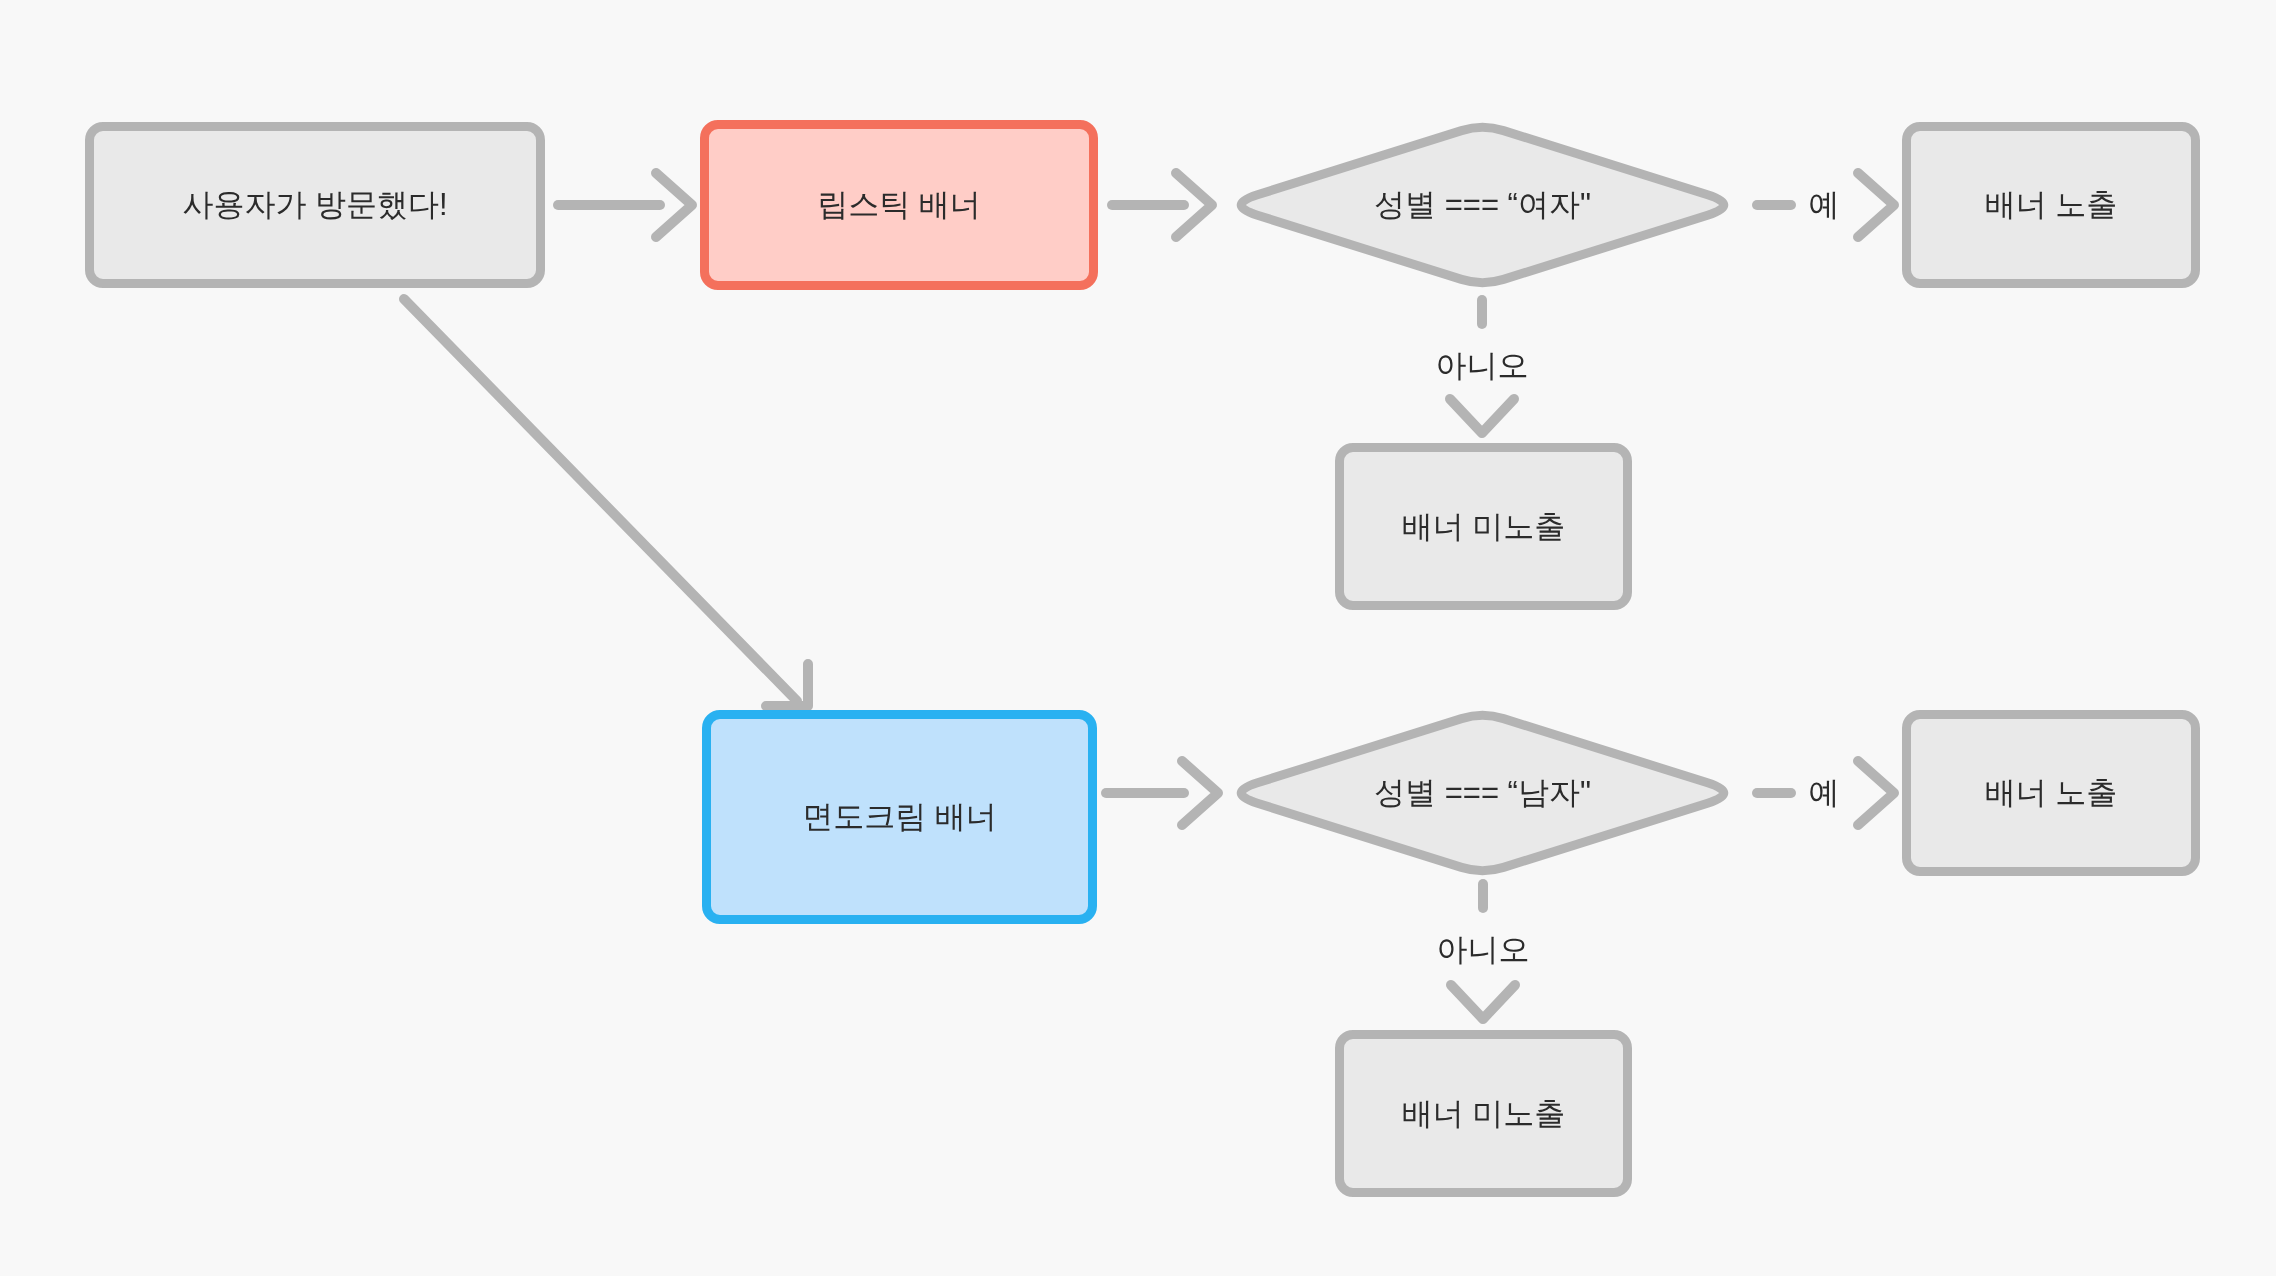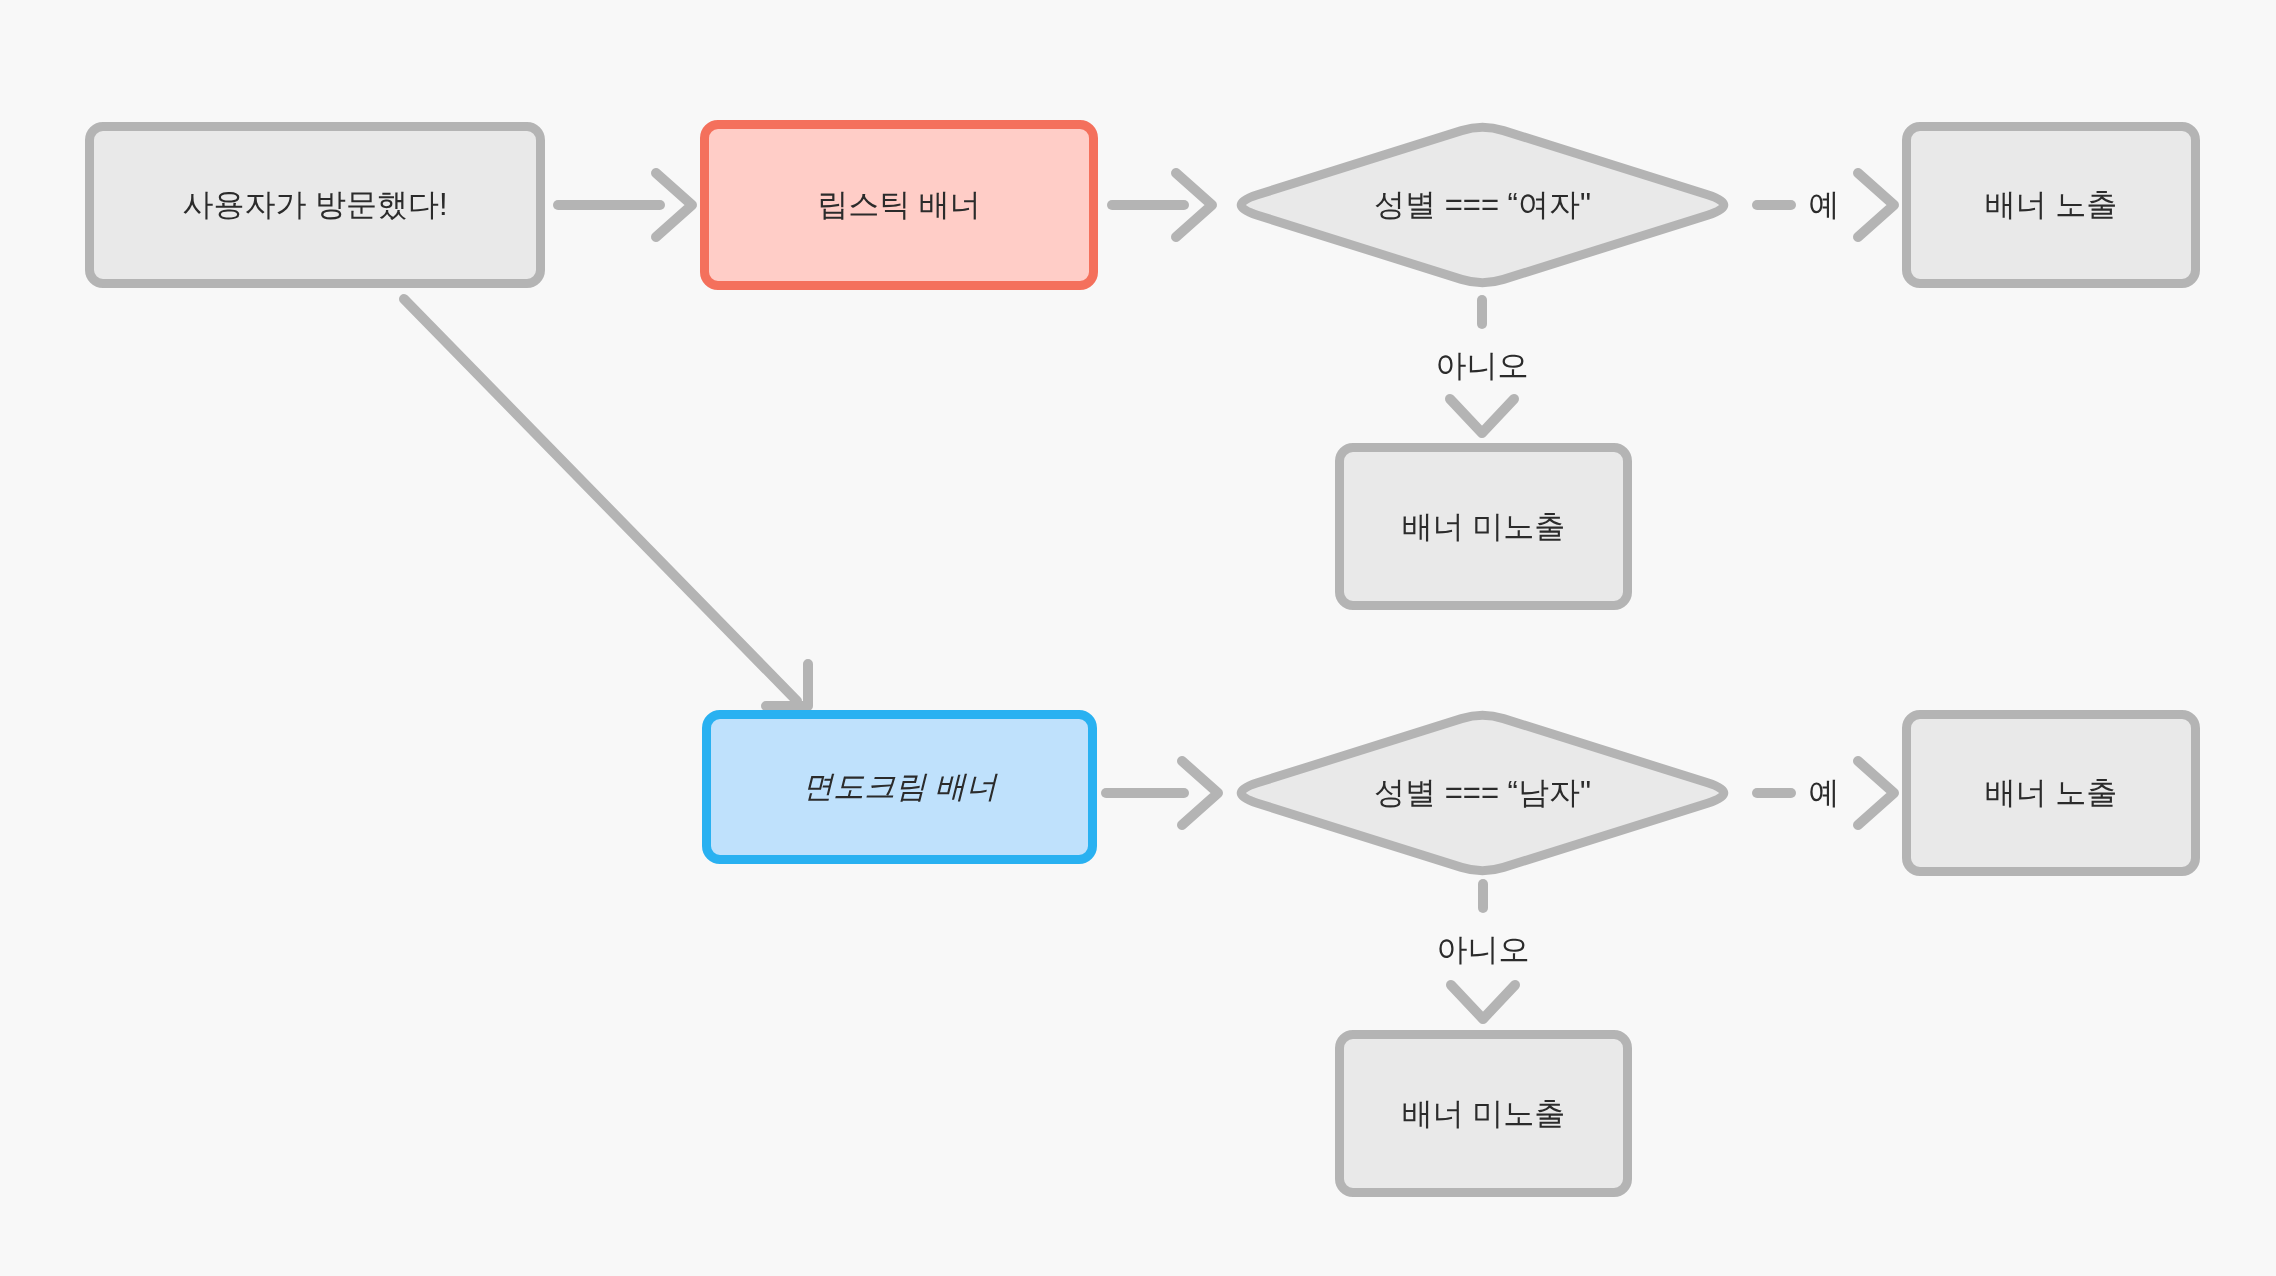--- a/index.html
+++ b/index.html
@@ -89,21 +89,21 @@
   </svg>
 
   <div class="node" style="left: 700px; top: 120px; width: 398px; height: 170px; background: rgb(255, 205, 199); border-color: rgb(244, 112, 92);">립스틱 배너</div>
 
   <div class="node" style="left: 85px; top: 122px; width: 460px; height: 166px; background: rgb(233, 233, 233); border-color: rgb(180, 180, 180);">사용자가 방문했다!</div>
 
   <div class="node" style="left: 1902px; top: 122px; width: 298px; height: 166px; background: rgb(233, 233, 233); border-color: rgb(180, 180, 180);">배너 노출</div>
 
   <div class="node" style="left: 1335px; top: 443px; width: 297px; height: 167px; background: rgb(233, 233, 233); border-color: rgb(180, 180, 180);">배너 미노출</div>
 
-  <div class="node" style="left: 702px; top: 710px; width: 395px; height: 154px; background: rgb(191, 225, 252); border-color: rgb(41, 177, 241); font-style: italic;">면도크림 배너</div>
+  <div class="node" style="left: 702px; top: 710px; width: 395px; height: 214px; background: rgb(191, 225, 252); border-color: rgb(41, 177, 241);">면도크림 배너</div>
 
   <div class="node" style="left: 1902px; top: 710px; width: 298px; height: 166px; background: rgb(233, 233, 233); border-color: rgb(180, 180, 180);">배너 노출</div>
 
   <div class="node" style="left: 1335px; top: 1030px; width: 297px; height: 167px; background: rgb(233, 233, 233); border-color: rgb(180, 180, 180);">배너 미노출</div>
 
   <div class="diamond-wrap" style="left:1220px;top:119px;width:525px;height:172px;">
     <svg width="525" height="172" viewBox="0 0 525 172">
       <path d="M 37.4 75.8 L 241.5 11.6 Q 262.5 5 283.5 11.6 L 487.6 75.8 Q 520 86 487.6 96.2 L 283.5 160.4 Q 262.5 167 241.5 160.4 L 37.4 96.2 Q 5 86 37.4 75.8 Z" stroke-width="9" stroke-linejoin="round" style="fill: rgb(233, 233, 233); stroke: rgb(180, 180, 180);"></path>
     </svg>
     <div class="diamond-label">성별 === “여자"</div>

